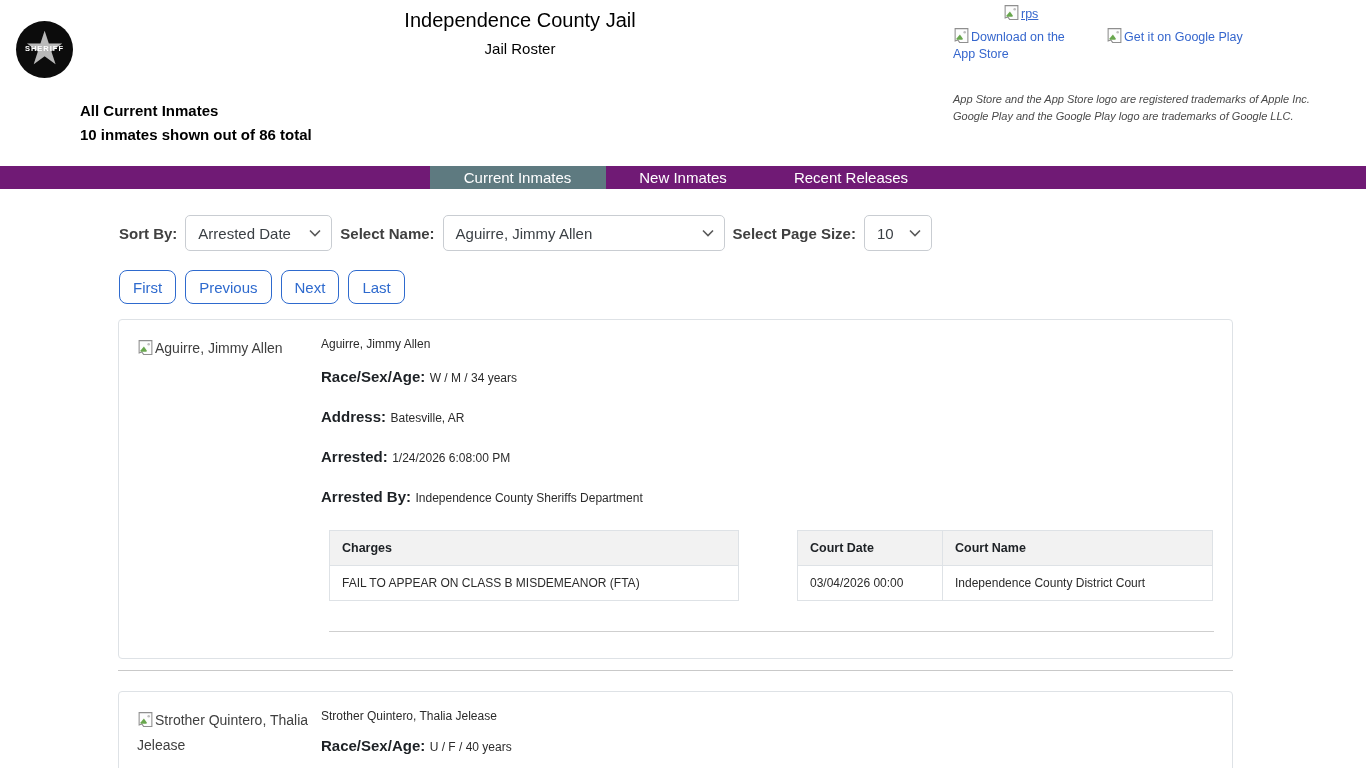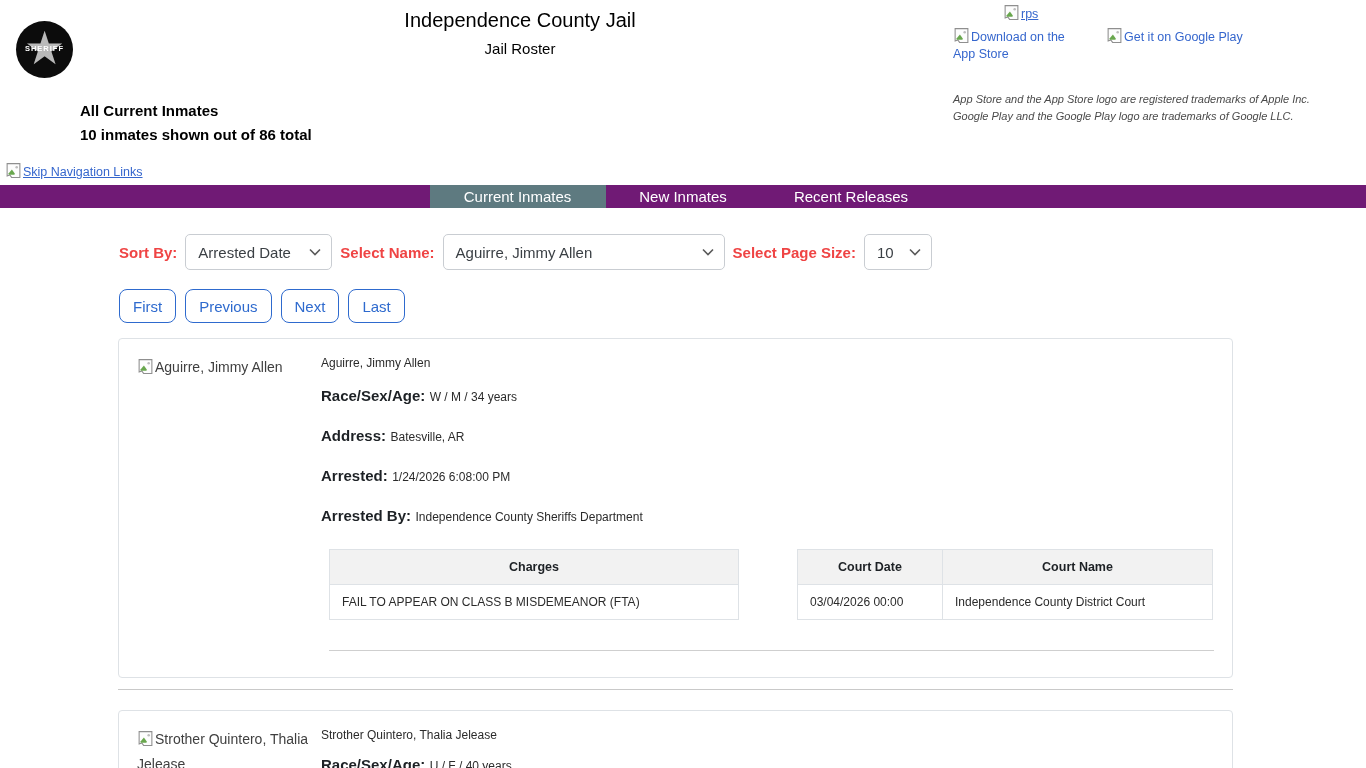--- a/index.html
+++ b/index.html
@@ -45,21 +45,21 @@
   .tabbar { margin-top: 4px; background: #701a75; height: 23px; display: flex; padding-left: 5px; justify-content: center; }
   .tab {
     height: 23px; display: flex; align-items: center; justify-content: center;
     color: #fff; font-size: 15px; cursor: default;
   }
   .tab.active { background: #5e7a80; }
   .tab-w1 { width: 176px; } .tab-w2 { width: 155px; } .tab-w3 { width: 181px; }
 
   
   .controls { margin: 26px 0 0 119px; display: flex; align-items: center; gap: 8px; font-size: 15px; }
-  .ctl-label { font-weight: bold; color: #ef4444; }
+  .ctl-label { font-weight: bold; color: #404040; }
   .select {
     height: 36px; border: 1px solid #c9cdd2; border-radius: 5px; background: #fff;
     display: flex; align-items: center; justify-content: space-between;
     padding: 0 10px 0 12px; color: #3a3f44; font-size: 15px; cursor: default;
   }
   .sel-sort { width: 147px; } .sel-name { width: 282px; } .sel-size { width: 68px; }
   .chev { flex: none; margin-left: 8px; }
 
   .pager { margin: 19px 0 0 119px; display: flex; gap: 9px; }
   .pager button {
@@ -78,21 +78,21 @@
   .card-right { flex: 1; min-width: 0; }
   .inmate-name { font-size: 12px; color: #2b2b2b; line-height: 16px; }
   .detail-row { margin-top: 18px; height: 22px; white-space: nowrap; }
   .detail-row.first { margin-top: 16px; }
   .lbl { font-weight: bold; font-size: 15px; color: #1d2125; }
   .val { font-size: 12px; color: #2b2b2b; }
 
   .tables-row { display: flex; gap: 58px; margin: 20px 0 0 8px; }
   table { border-collapse: collapse; font-size: 12px; color: #2b2b2b; }
   th, td { border: 1px solid #dee2e6; height: 35px; padding: 0 12px; text-align: left; font-weight: normal; }
-  th { background: #f2f2f2; font-weight: bold; font-size: 12.5px; color: #1d2125; text-align: center; }
+  th { background: #f2f2f2; font-weight: bold; font-size: 12.5px; color: #1d2125; }
   .charges-table { width: 410px; }
   .court-table .c-date { width: 145px; }
   .court-table .c-name { width: 270px; }
 
   .card-hr { margin: 30px 0 0 8px; border: 0; border-top: 1px solid #cfcfcf; }
   .card-sep { margin: 11px 0 0 118px; width: 1115px; border: 0; border-top: 1px solid #c9c9c9; }
   .card.partial { margin-top: 20px; height: 330px; overflow: hidden; }
   .partial .detail-row.first { margin-top: 13px; }
 </style>
 </head>
@@ -136,27 +136,20 @@
     </div>
   </div>
 
   <div class="summary">
     <div>All Current Inmates</div>
     <div>10 inmates shown out of 86 total</div>
   </div>
 
   <div class="header-spacer"></div>
 
-  <div class="skip-link">
-    <a href="#"><svg class="bimg" width="17" height="17" viewBox="0 0 16 16">
-          <path d="M2 1.5h12v13H6.2l-1.7-2.3-2.5 1z" fill="#fdfdfd" stroke="#8f8f8f"></path>
-          <path d="M3.5 10.5l3-3.5 2.5 3.5v1.5h-5.5z" fill="#69a74e"></path>
-          <circle cx="11" cy="5" r="1.2" fill="#bdbdbd"></circle>
-        </svg><span>Skip Navigation Links</span></a>
-  </div>
 
   <div class="tabbar">
     <div class="tab active tab-w1">Current Inmates</div>
     <div class="tab tab-w2">New Inmates</div>
     <div class="tab tab-w3">Recent Releases</div>
   </div>
 
   <div class="controls">
     <span class="ctl-label">Sort By:</span>
     <div class="select sel-sort">

